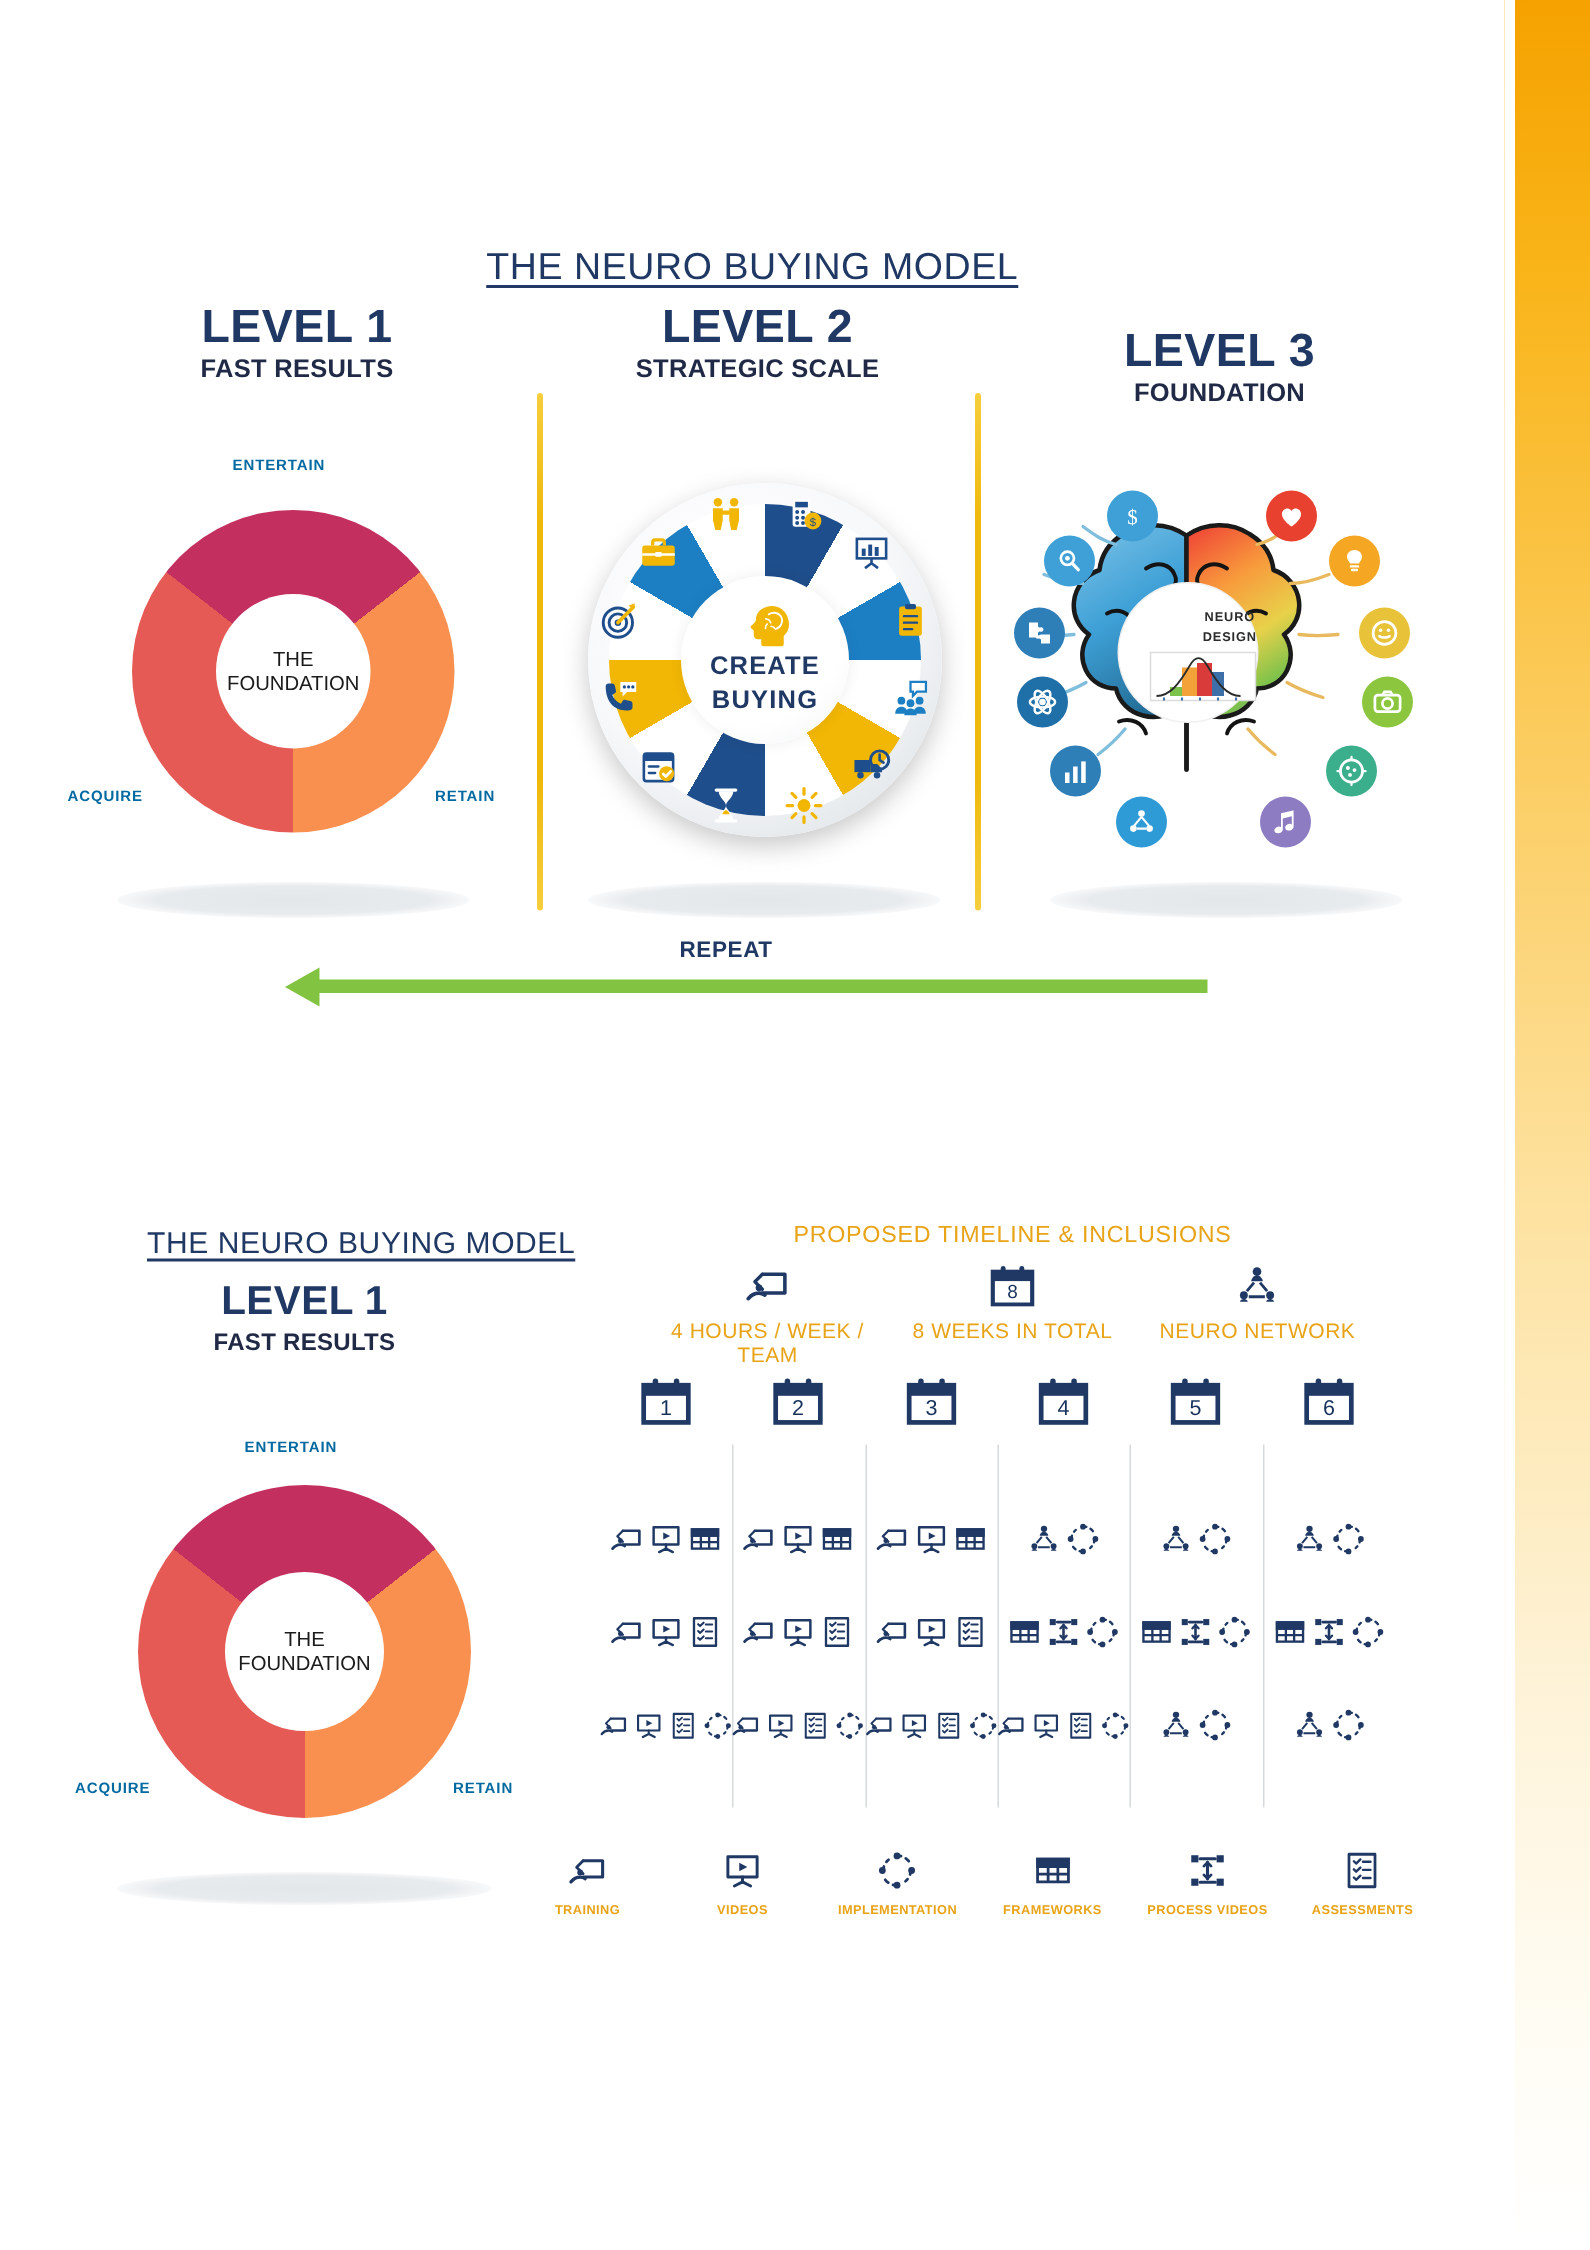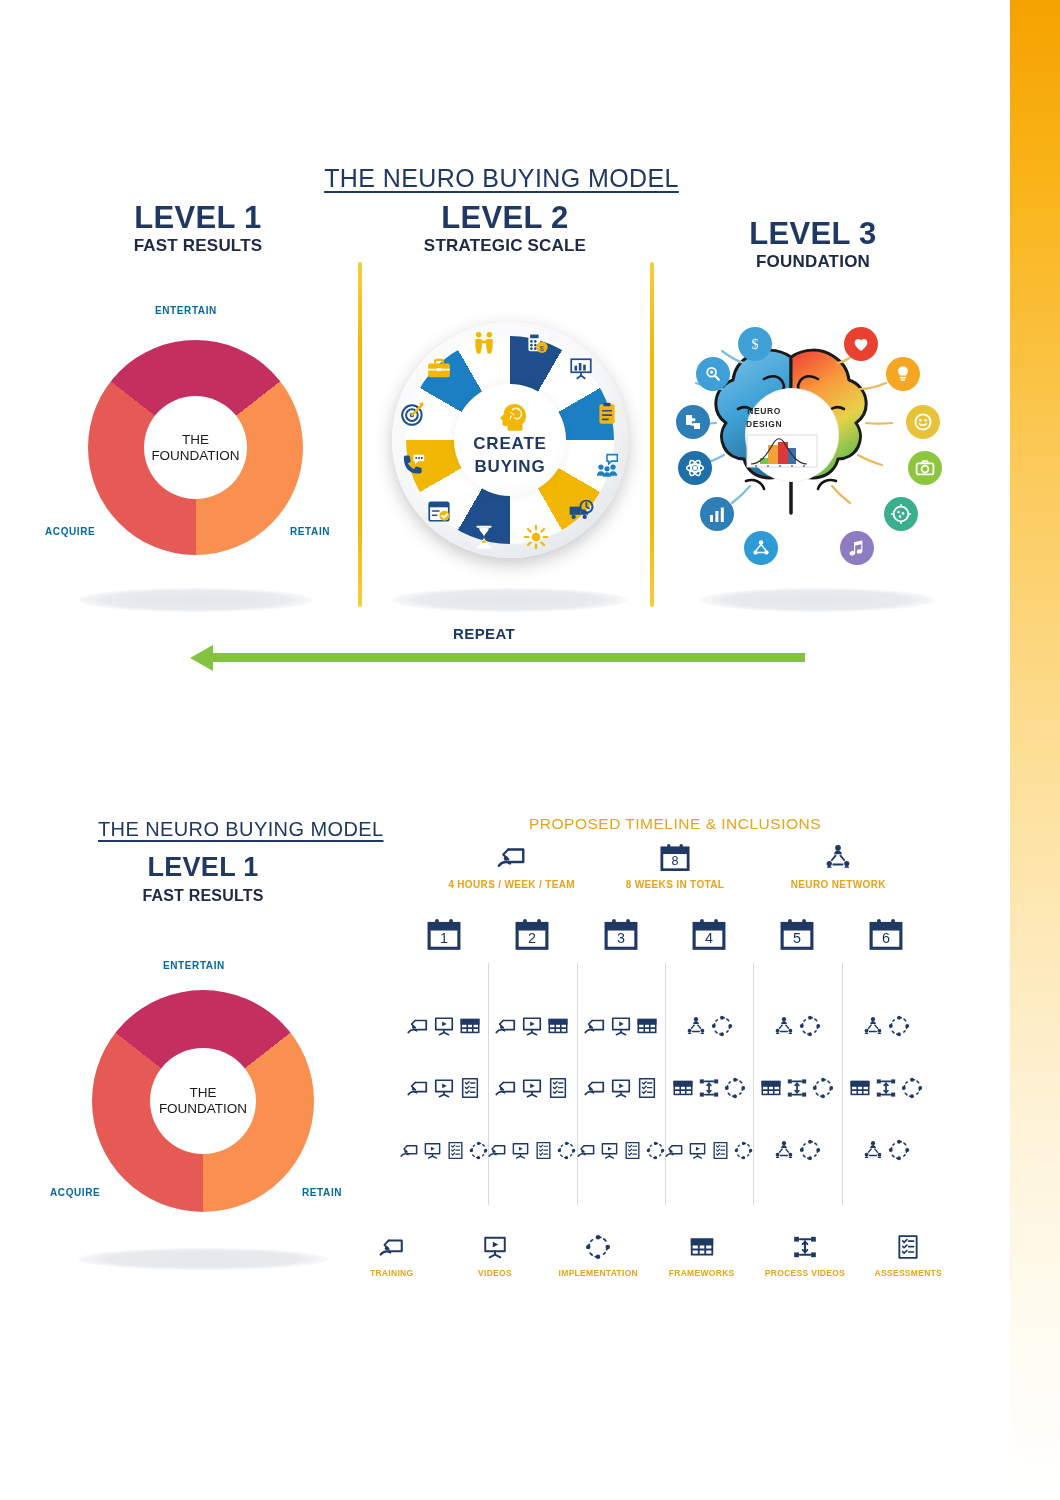--- a/index.html
+++ b/index.html
@@ -82,37 +82,37 @@
     display:flex; flex-direction:column; align-items:center; justify-content:center;
     box-shadow: 0 0 10px rgba(0,0,0,.07);
   }
   .wheel-hub .hub-text { color:#1F3864; font-size:17px; font-weight:700; letter-spacing:.8px; line-height:1.35; text-align:center; }
   .wheel-icon { position:absolute; width:26px; height:26px; margin:-13px 0 0 -13px; }
 
   
   .brain-wrap { position:absolute; }
   .brain-center {
     position:absolute; border-radius:50%; background:#fff;
-    display:flex; flex-direction:column; align-items:flex-start; justify-content:flex-start;
+    display:flex; flex-direction:column; align-items:flex-end; justify-content:flex-start;
     box-shadow: 0 0 0 1px #f0f0f0;
   }
   .brain-center .bc-text { color:#2b2b2b; font-size:8.5px; font-weight:600; letter-spacing:.6px; line-height:1.5; text-align:center; }
 
   
   .bottom-title { position:absolute; left:98px; top:818px; }
   .bottom-level { position:absolute; left:38px; top:852px; width:330px; text-align:center; }
 
   .timeline-title {
     position:absolute; left:430px; top:815px; width:490px; text-align:center;
     color:#E8A317; font-size:15.5px; font-weight:400; letter-spacing:.5px;
   }
   .incl-row { position:absolute; top:840px; left:430px; width:490px; display:flex; }
   .incl-item { flex:1; text-align:center; }
   .incl-item .ic { height:34px; display:flex; align-items:center; justify-content:center; }
-  .incl-item .lb { margin-top:5px; color:#E8A317; font-size:10px; font-weight:700; letter-spacing:.35px; }
+  .incl-item .lb { margin-top:5px; color:#E8A317; font-size:14px; font-weight:400; letter-spacing:.35px; }
 
   .weeks-row { position:absolute; top:918px; left:400px; width:530px; display:flex; }
   .week-cell { flex:1; display:flex; justify-content:center; }
 
   .col-dividers { position:absolute; top:963px; left:400px; width:530px; height:242px; }
   .col-div { position:absolute; top:0; width:1px; height:242px; background:#d6dade; }
 
   .grid-rows { position:absolute; top:995px; left:400px; width:530px; }
   .grid-row { display:flex; height:62px; align-items:center; }
   .grid-cell { flex:1; display:flex; align-items:center; justify-content:center; gap:4px; }

